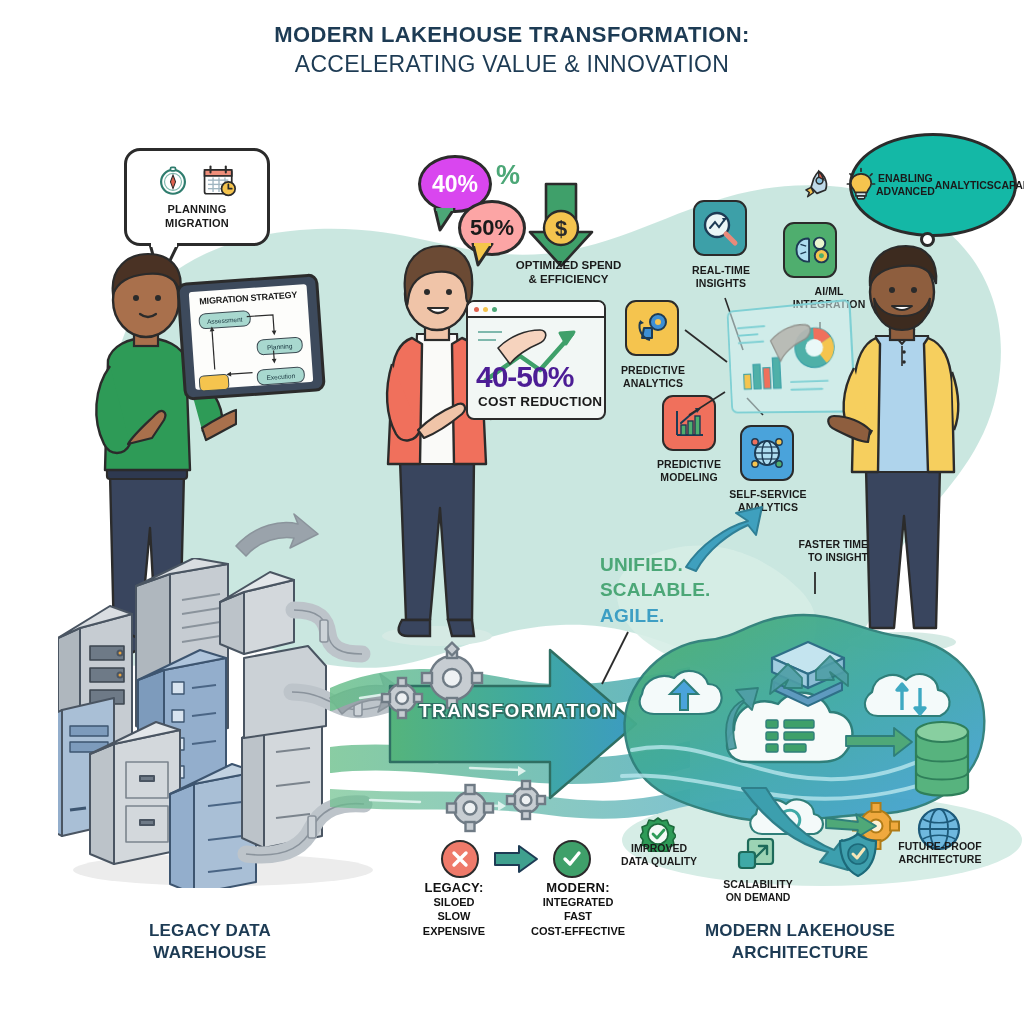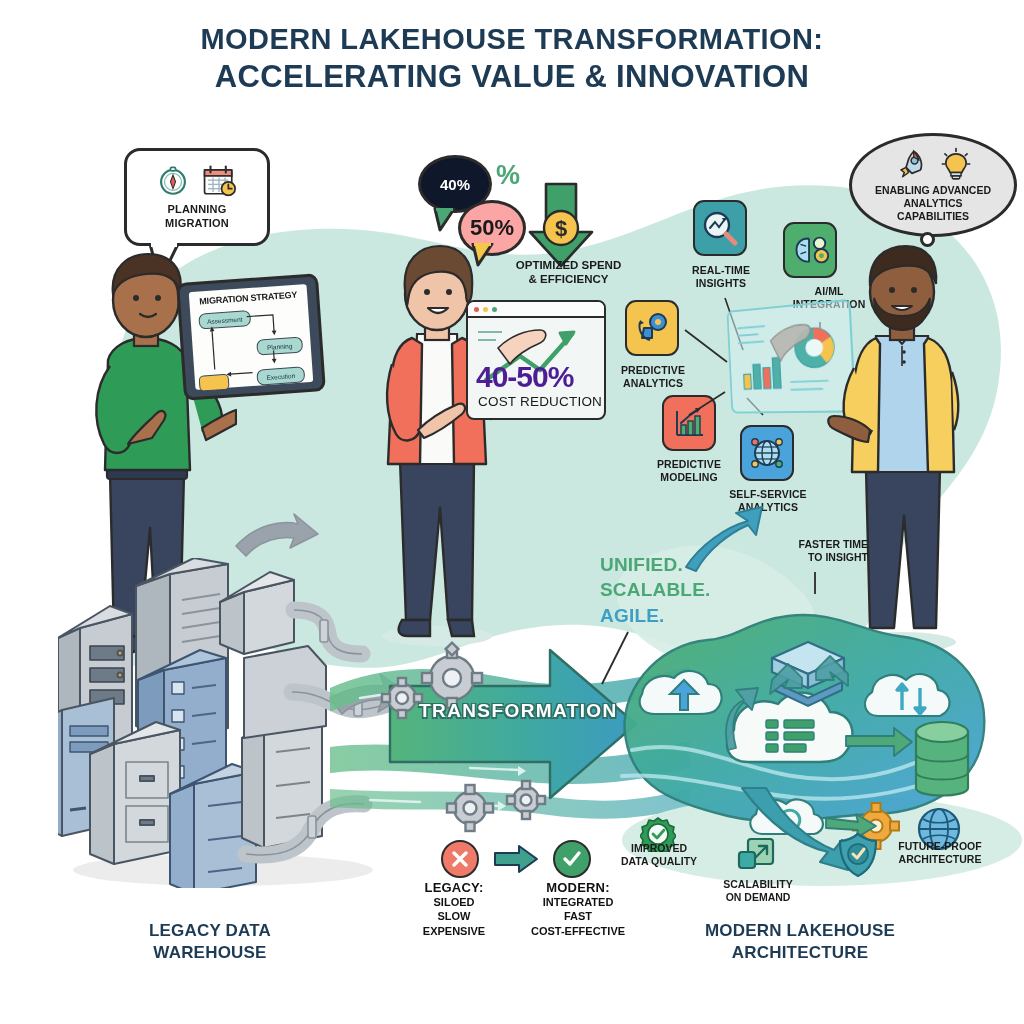--- a/index.html
+++ b/index.html
@@ -9,25 +9,25 @@
     font-family: "Liberation Sans", sans-serif;
     overflow: hidden;
   }
   #stage { position: relative; width: 1024px; height: 1024px; background: #ffffff; }
 
   .abs { position: absolute; }
 
   
   #title-block { left: 0; top: 22px; width: 1024px; text-align: center; }
   #title-line1 {
-    font-size: 29px; font-weight: bold; letter-spacing: 0.4px;
+    font-size: 22px; font-weight: bold; letter-spacing: 0.4px;
     color: #1d3b54; line-height: 1.18;
   }
   #title-line2 {
-    font-size: 31px; font-weight: bold; letter-spacing: 0.3px;
+    font-size: 23px; font-weight: normal; letter-spacing: 0.3px;
     color: #1d3b54; line-height: 1.22; margin-top: 2px;
   }
 
   
   #mint-blob { left: 0; top: 120px; width: 1024px; height: 560px; }
 
   
   .bubble-box {
     background: #fff; border: 3px solid #2b2b2b; border-radius: 16px;
     display: flex; flex-direction: column; align-items: center;
@@ -39,54 +39,54 @@
   }
 
   
   #planning-bubble { left: 124px; top: 148px; width: 146px; height: 98px; }
   #planning-icons { display: flex; gap: 10px; align-items: center; margin-bottom: 5px; }
   #planning-tail { left: 148px; top: 243px; }
 
   
   #thought-bubble {
     left: 849px; top: 133px; width: 168px; height: 104px;
-    border-radius: 50%; background: #e5e5e5; border: 3px solid #2b2b2b;
-    display: flex; flex-direction: column; align-items: center; justify-content: center;
+    border-radius: 50%; background: #14b8a6; border: 3px solid #2b2b2b;
+    display: flex; flex-direction: row; align-items: center; justify-content: center;
   }
   #thought-icons { display: flex; gap: 12px; align-items: center; margin-bottom: 3px; }
   #thought-label { font-size: 10.5px; font-weight: bold; color: #1a1a1a; text-align: center; line-height: 1.22; }
   .thought-dot { border-radius: 50%; background: #fff; border: 3px solid #2b2b2b; }
 
   
   .pct-bubble {
     border-radius: 50%; border: 3px solid #2b2b2b;
     display: flex; align-items: center; justify-content: center;
     font-weight: bold; font-family: "Liberation Sans", sans-serif;
   }
-  #pct-40 { left: 418px; top: 155px; width: 74px; height: 58px; background: #0f172a; color: #fff; font-size: 15px; }
+  #pct-40 { left: 418px; top: 155px; width: 74px; height: 58px; background: #d946ef; color: #fff; font-size: 23px; }
   #pct-50 { left: 458px; top: 192px; width: 68px; height: 56px; background: #F4C council; }
   #pct-50 { left: 458px; top: 200px; width: 68px; height: 56px; background: #fca5a5; color: #1a1a1a; font-size: 22px; }
   #pct-symbol { left: 496px; top: 160px; font-size: 27px; font-weight: bold; color: #4CA777; }
 
   
   #optimized-label {
     left: 470px; top: 258px; width: 160px; text-align: center;
     font-size: 11.5px; font-weight: bold; color: #1a1a1a; line-height: 1.25; padding-left: 37px;
   }
 
   
   #cost-card {
     left: 466px; top: 300px; width: 140px; height: 120px;
     background: #f2f7f5; border: 2.5px solid #2b2b2b; border-radius: 8px;
     overflow: hidden;
   }
   #cost-card-bar { height: 16px; background: #fbfcfc; border-bottom: 2px solid #2b2b2b; display: flex; align-items: center; padding-left: 6px; gap: 4px; }
   .dot-r { width: 5px; height: 5px; border-radius: 50%; }
   #cost-big { position: absolute; left: 8px; top: 58px; font-size: 30px; font-weight: bold; color: #4c1d95; letter-spacing: -1px; }
-  #cost-sub { position: absolute; left: 10px; top: 92px; font-size: 13.5px; font-weight: normal; color: #1a1a1a; letter-spacing: 0.2px; }
+  #cost-sub { position: absolute; left: 10px; top: 92px; font-size: 13.5px; font-weight: bold; color: #1a1a1a; letter-spacing: 0.2px; }
 
   
   #tablet {
     left: 180px; top: 278px; width: 142px; height: 118px;
     background: #3d4a5c; border: 3px solid #2b2b2b; border-radius: 10px;
     transform: rotate(-4deg); padding: 7px 9px;
   }
   #tablet-screen { width: 100%; height: 100%; background: #fdfdfb; border-radius: 3px; position: relative; padding-top: 5px; }
   #tablet-title { text-align: center; font-size: 9px; font-weight: bold; color: #1a1a1a; letter-spacing: -0.2px; }
   .flow-node {

